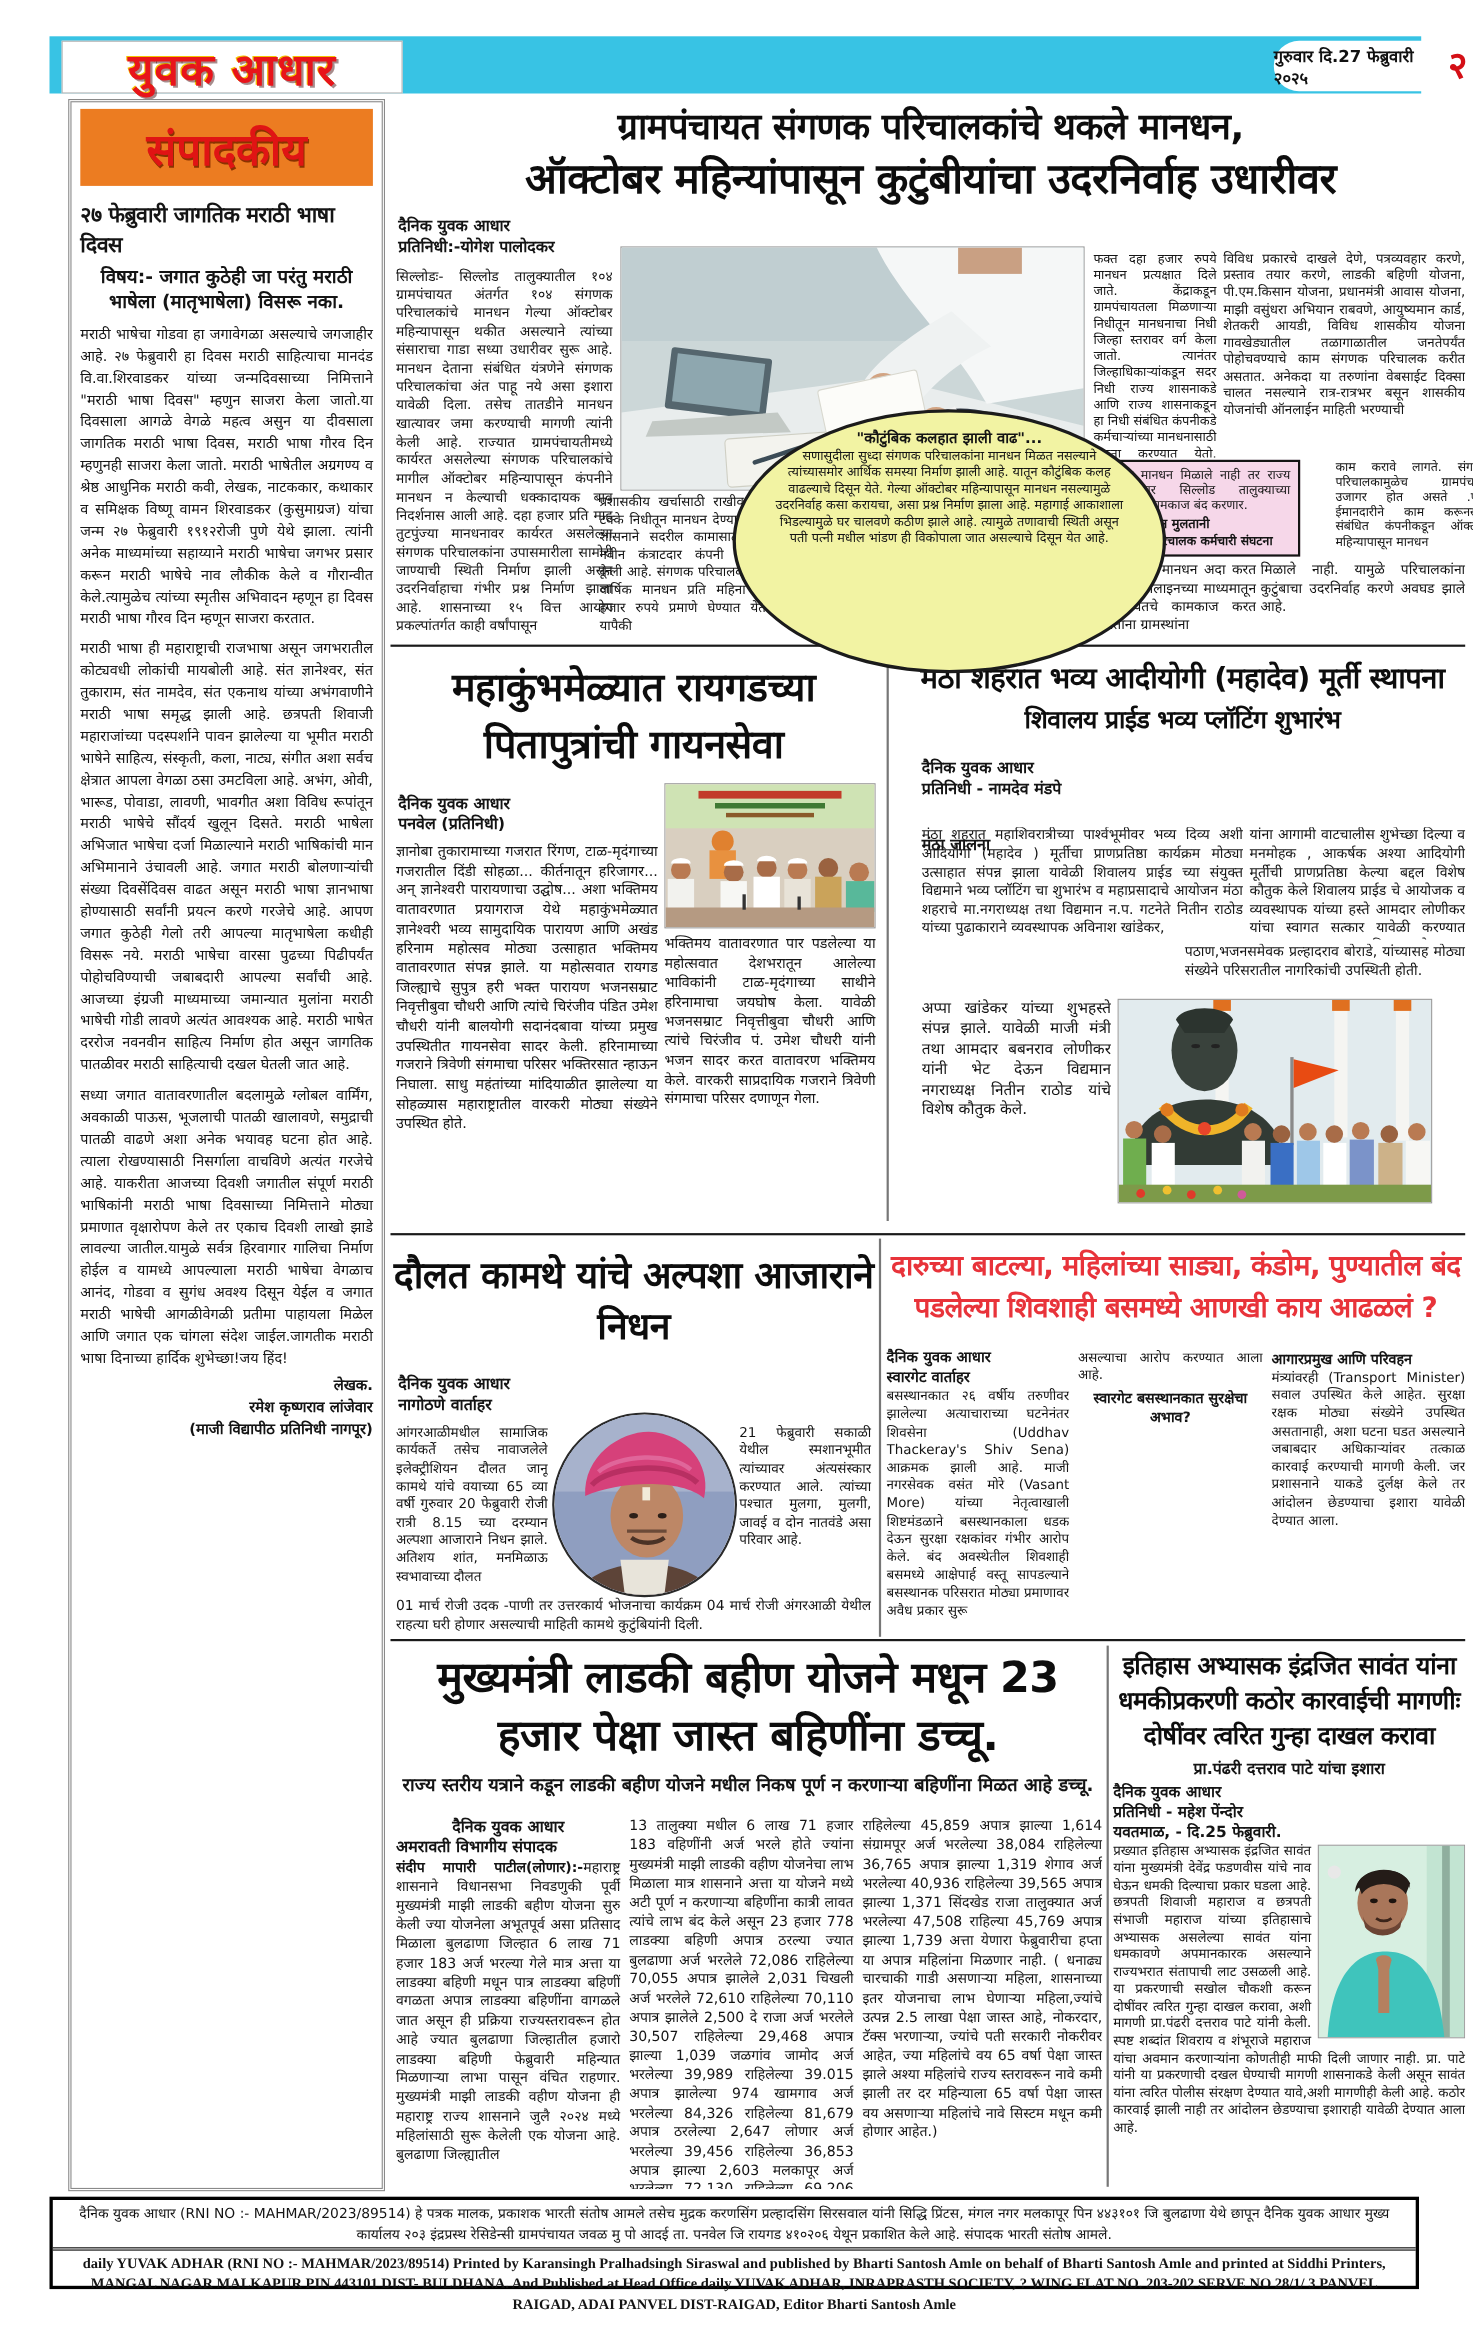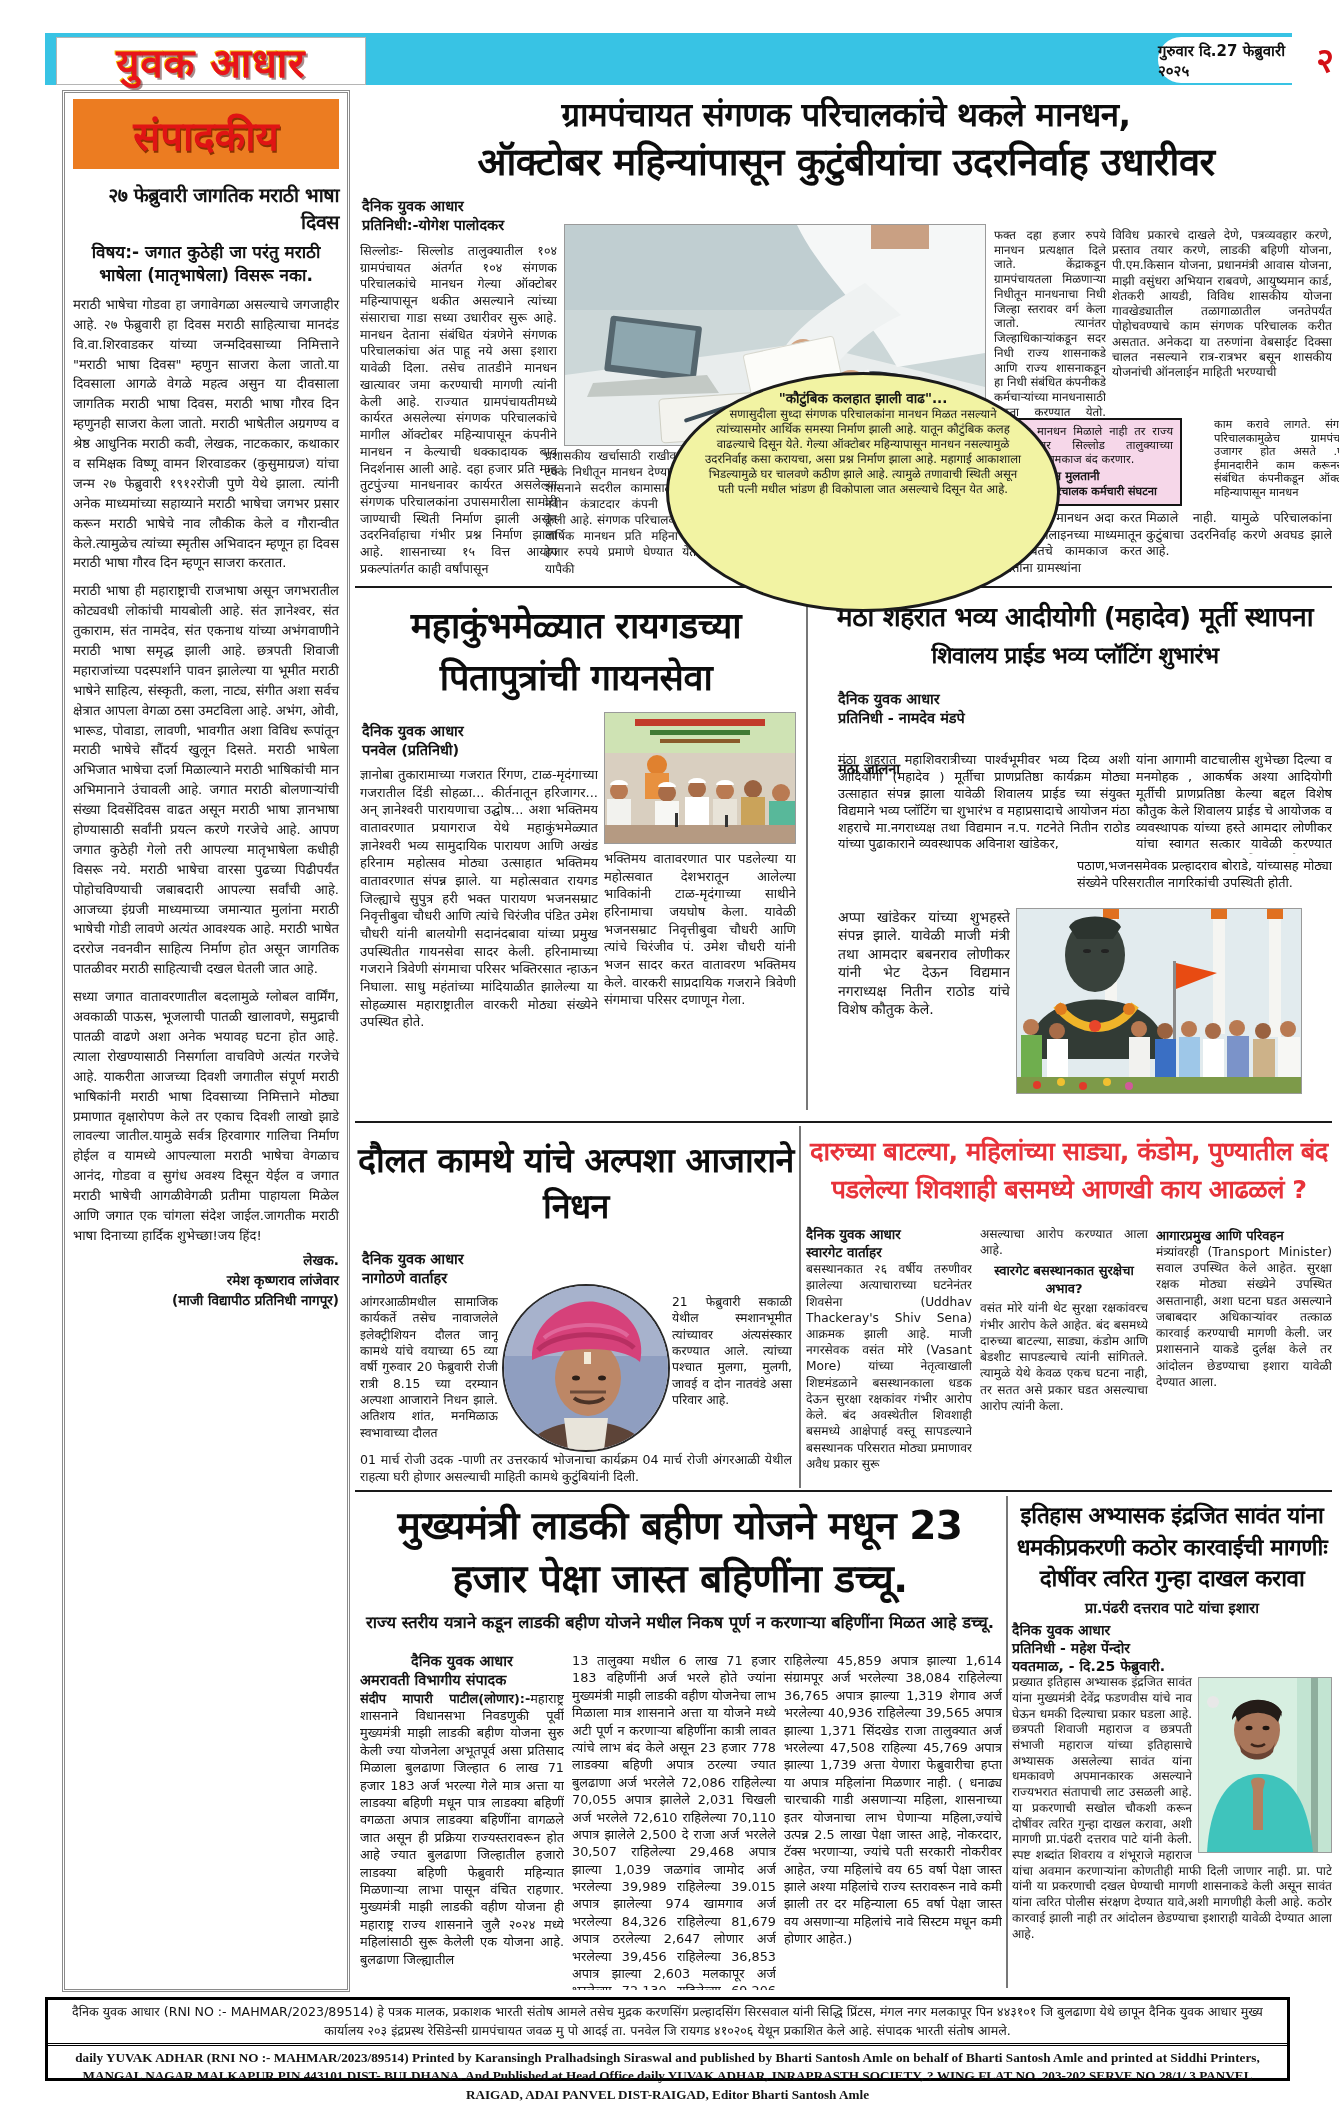--- a/index.html
+++ b/index.html
@@ -17,21 +17,21 @@
   .logo-text{font-size:40px;font-weight:900;color:#e8141b;letter-spacing:1px;
              text-shadow:2px 2px 0 rgba(60,0,0,.45), -1px -1px 0 #f3c200;}
   .date-pill{left:1158px;top:37px;width:176px;height:46px;background:#ffffff;border-radius:24px;
              display:flex;align-items:center;justify-content:center;gap:4px;}
   .date-text{font-size:15px;font-weight:bold;color:#111;}
   .page-num{font-size:34px;font-weight:900;color:#d40f16;line-height:1;}
   
   .edit-box{left:62px;top:90px;width:288px;height:1902px;border:3px double #8a8a8a;background:#fff;box-sizing:border-box;padding:6px 8px;}
   .edit-head{background:#ec7c21;height:70px;display:flex;align-items:center;justify-content:center;
              font-size:40px;font-weight:900;color:#e01414;text-shadow:1px 2px 0 #8a3200;}
-  .edit-title{font-size:19.5px;font-weight:900;text-align:right;margin-top:12px;letter-spacing:-0.5px;}
+  .edit-title{font-size:19.5px;font-weight:900;text-align:left;margin-top:12px;letter-spacing:-0.5px;}
   .edit-sub{font-size:17px;font-weight:bold;text-align:center;margin-top:6px;line-height:1.35;}
   .edit-body{font-size:13.1px;line-height:1.52;text-align:justify;margin-top:8px;}
   .edit-author{text-align:right;font-weight:bold;font-size:13.5px;line-height:1.5;margin-top:4px;}
   
   .hl{font-weight:900;text-align:center;letter-spacing:-0.5px;line-height:1.3;color:#0d0d0d;}
   .byline{font-weight:bold;font-size:14.5px;line-height:1.3;}
   .col{font-size:12.6px;line-height:1.33;text-align:justify;}
   .rule-h{background:#1a1a1a;height:2px;z-index:1;}
   .rule-v{background:#777;width:2px;z-index:1;}
   .ellipse{border-radius:50%;background:#f2f3a3;border:3px solid #1b1b1b;z-index:6;}
@@ -267,21 +267,20 @@
 <div class="abs hl red-hl" style="left:804px;top:1132px;width:530px;font-size:25.5px;line-height:1.5;">दारुच्या बाटल्या, महिलांच्या साड्या, कंडोम, पुण्यातील बंद पडलेल्या शिवशाही बसमध्ये आणखी काय आढळलं ?</div>
 
 <div class="abs clip" style="left:806px;top:1226px;width:166px;height:262px;">
   <div class="byline" style="font-size:13.5px;">दैनिक युवक आधार</div>
   <div class="byline" style="font-size:13.5px;">स्वारगेट वार्ताहर</div>
   <div class="col" style="font-size:12.2px;">बसस्थानकात २६ वर्षीय तरुणीवर झालेल्या अत्याचाराच्या घटनेनंतर शिवसेना (Uddhav Thackeray's Shiv Sena) आक्रमक झाली आहे. माजी नगरसेवक वसंत मोरे (Vasant More) यांच्या नेतृत्वाखाली शिष्टमंडळाने बसस्थानकाला धडक देऊन सुरक्षा रक्षकांवर गंभीर आरोप केले. बंद अवस्थेतील शिवशाही बसमध्ये आक्षेपार्ह वस्तू सापडल्याने बसस्थानक परिसरात मोठ्या प्रमाणावर अवैध प्रकार सुरू</div>
 </div>
 <div class="abs clip" style="left:980px;top:1226px;width:168px;height:262px;">
   <div class="col" style="font-size:12.2px;">असल्याचा आरोप करण्यात आला आहे.</div>
   <div class="subhead-c" style="font-size:13px;margin:3px 0;">स्वारगेट बसस्थानकात सुरक्षेचा अभाव?</div>
-  <div class="col" style="font-size:12.2px;">वसंत मोरे यांनी थेट सुरक्षा रक्षकांवरच गंभीर आरोप केले आहेत. बंद बसमध्ये दारुच्या बाटल्या, साड्या, कंडोम आणि बेडशीट सापडल्याचे त्यांनी सांगितले. त्यामुळे येथे केवळ एकच घटना नाही, तर सतत असे प्रकार घडत असल्याचा आरोप त्यांनी केला.</div>
 </div>
 <div class="abs clip" style="left:1156px;top:1226px;width:176px;height:262px;">
   <div class="subhead-c" style="font-size:13px;text-align:left;">आगारप्रमुख आणि परिवहन</div>
   <div class="col" style="font-size:12.2px;">मंत्र्यांवरही (Transport Minister) सवाल उपस्थित केले आहेत. सुरक्षा रक्षक मोठ्या संख्येने उपस्थित असतानाही, अशा घटना घडत असल्याने जबाबदार अधिकाऱ्यांवर तत्काळ कारवाई करण्याची मागणी केली. जर प्रशासनाने याकडे दुर्लक्ष केले तर आंदोलन छेडण्याचा इशारा यावेळी देण्यात आला.</div>
 </div>
 
 <div class="abs rule-h" style="left:355px;top:1490px;width:977px;height:1.5px;"></div>
 
 <div class="abs hl" style="left:356px;top:1500px;width:648px;font-size:39px;line-height:1.35;">मुख्यमंत्री लाडकी बहीण योजने मधून 23 हजार पेक्षा जास्त बहिणींना डच्चू.</div>
 <div class="abs b ctr" style="left:356px;top:1610px;width:648px;font-size:16.5px;">राज्य स्तरीय यत्राने कडून लाडकी बहीण योजने मधील निकष पूर्ण न करणाऱ्या बहिणींना मिळत आहे डच्चू.</div>

